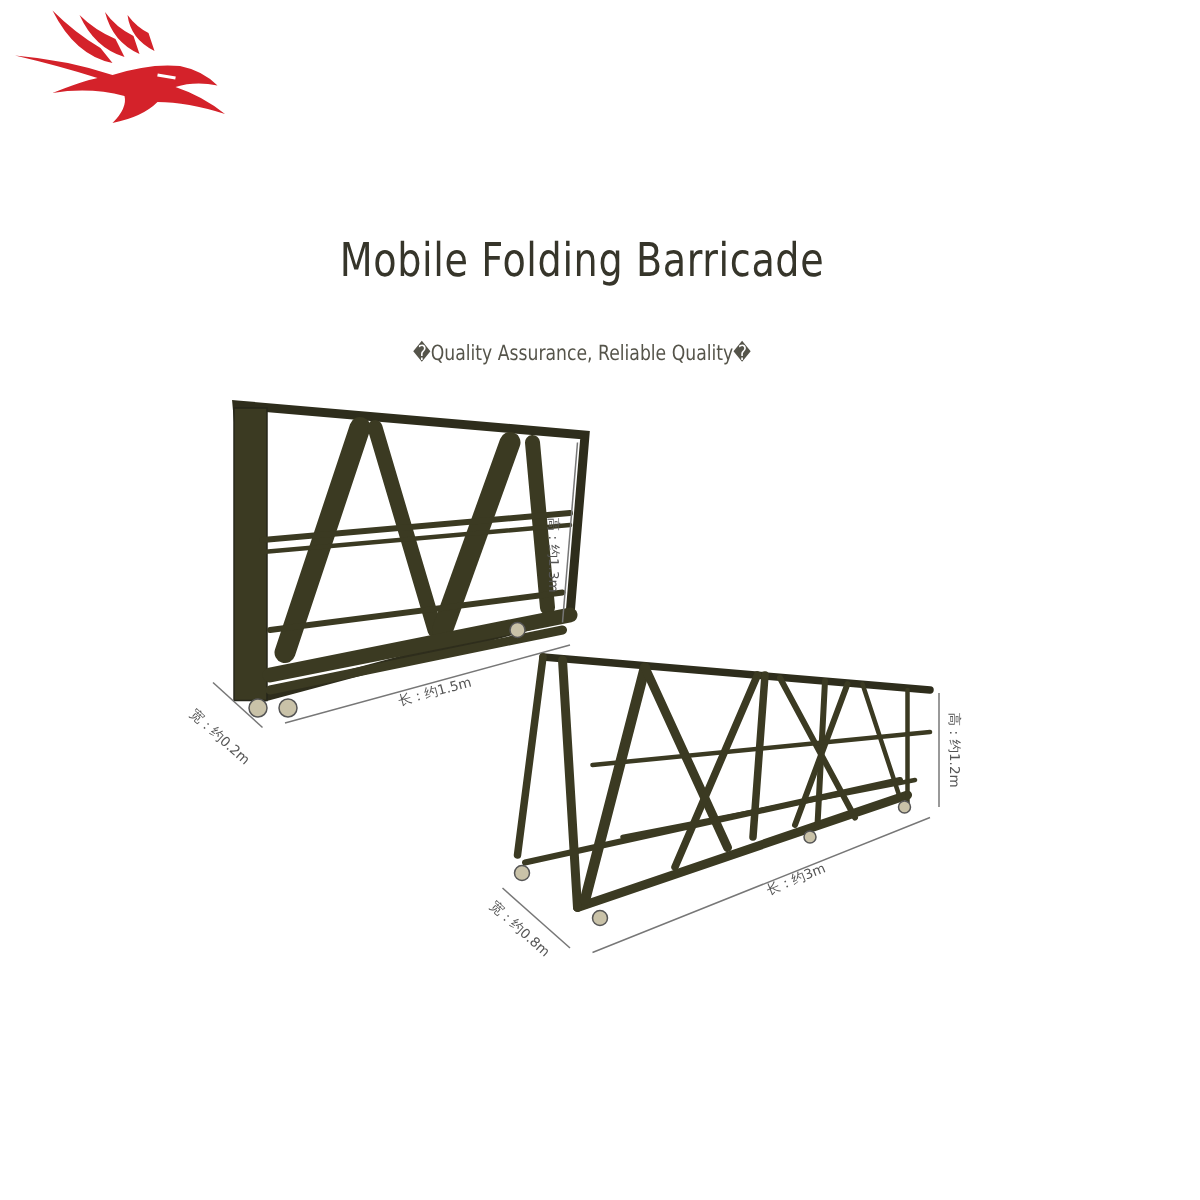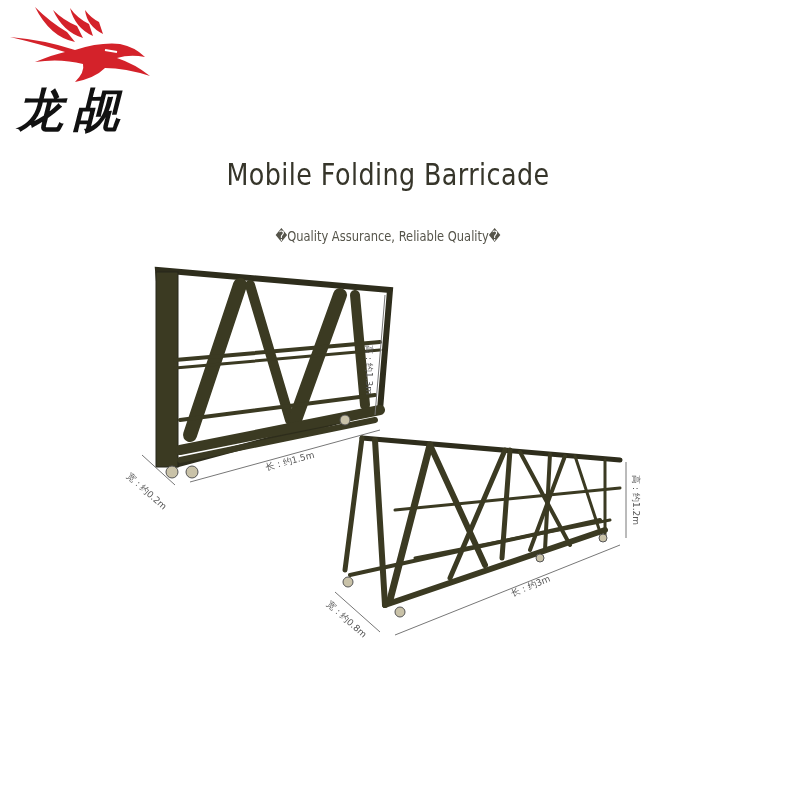--- a/index.html
+++ b/index.html
@@ -35,21 +35,20 @@
   <svg width="150" height="85" viewBox="0 0 150 85" style="position:absolute;left:0;top:0;">
     <g fill="#d4222a">
       <path d="M30 5 Q45 35 70 40 L62 30 Q45 20 30 5Z"></path>
       <path d="M48 8 Q58 30 78 36 L72 24 Q58 18 48 8Z"></path>
       <path d="M65 6 Q70 26 88 34 L84 22 Q72 16 65 6Z"></path>
       <path d="M80 8 Q82 24 98 32 L94 20 Q86 16 80 8Z"></path>
       <path d="M5 35 Q40 38 70 48 Q95 40 115 42 Q130 45 140 55 Q125 52 112 56 Q130 62 145 74 Q120 66 100 66 Q90 76 70 80 Q80 70 78 62 Q55 56 30 60 Q50 52 60 50 Q35 42 5 35Z"></path>
     </g>
     <path d="M100 48 L112 50" stroke="#fff" stroke-width="2"></path>
   </svg>
-  <div class="logo-chars">龙觇</div>
 </div>
 
 <div class="title">Mobile Folding Barricade</div>
 <div class="subtitle">�Quality Assurance, Reliable Quality�</div>
 
 <div class="product" style="left:130px;top:260px;width:290px;height:240px;">
   <svg width="290" height="240" viewBox="0 0 290 240">
     <g stroke="#3b3a22" fill="none" stroke-linecap="round">
 
       <path d="M28 10 L260 30 L250 150 L45 205 Z" stroke-width="6" stroke="#2e2d1c"></path>

